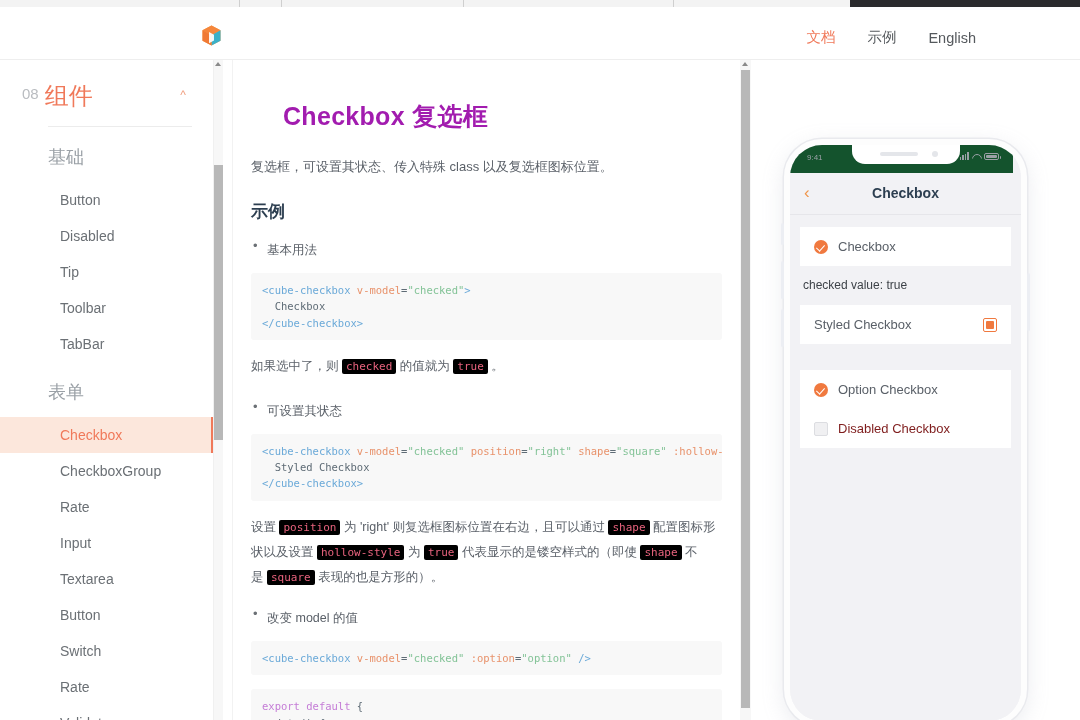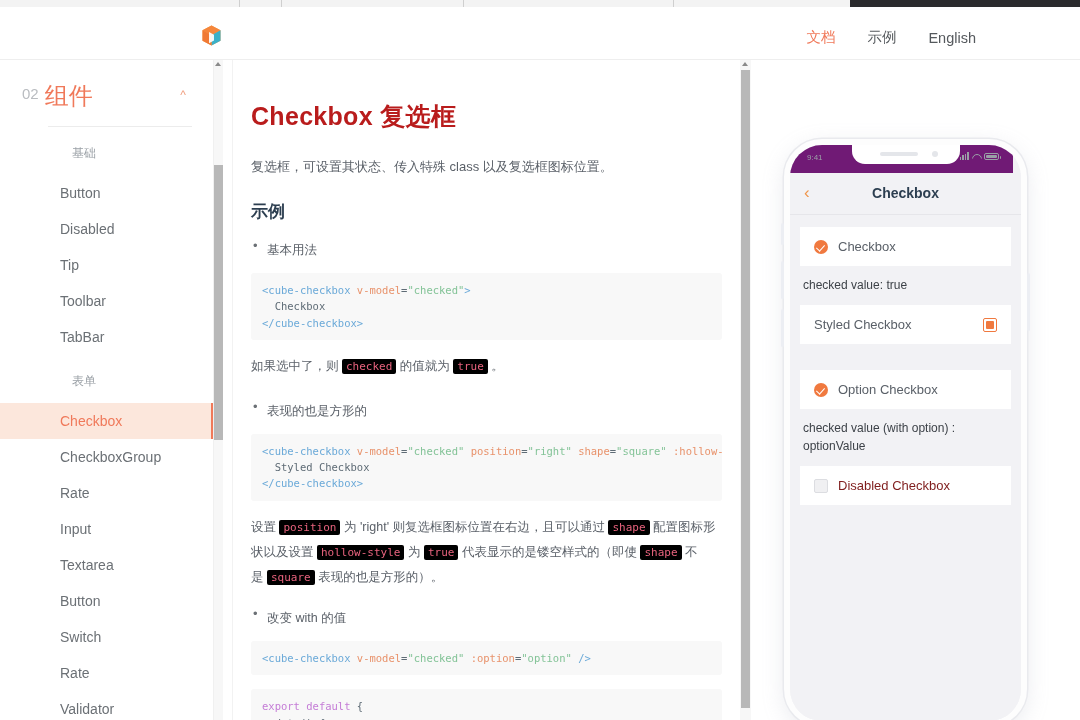--- a/index.html
+++ b/index.html
@@ -70,21 +70,21 @@
     font-size: 24px; color: #f0795a; line-height: 1;
   }
   .sb-group .chev {
     position: absolute; right: 28px; bottom: 12px;
     color: #f0a183; font-size: 12px;
   }
   .sb-divider {
     height: 1px; background: #ececec; margin: 12px 22px 0 48px;
   }
   .sb-subhead {
-    font-size: 12px; color: #9aa0a6; padding: 18px 0 13px 48px; margin-left: 24px;
+    font-size: 18px; color: #9aa0a6; padding: 18px 0 13px 48px;
   }
   .sb-item {
     font-size: 14px; color: #6b7075; padding: 10px 0 10px 60px;
     cursor: pointer; position: relative;
   }
   .sb-item.active {
     background: #fce7dc; color: #f0795a;
   }
   .sb-item.active::after {
     content: ""; position: absolute; right: 0; top: 0; bottom: 0;
@@ -107,21 +107,21 @@
   }
 
   
   .doc {
     position: absolute; top: 60px; left: 232px; width: 508px; height: 660px;
     background: #fff; overflow: hidden;
     border-left: 1px solid #f2f2f2;
   }
   .doc-inner { padding: 40px 18px 0 18px; }
   h1.doc-title {
-    font-size: 25px; font-weight: bold; color: #b91c1c; letter-spacing: .3px;
+    font-size: 25px; font-weight: bold; color: #a21caf; letter-spacing: .3px; margin-left: 32px;
   }
   p.doc-lead {
     margin-top: 23px; font-size: 13px; color: #5a6068; line-height: 1.7;
   }
   h2.doc-h2 {
     margin-top: 22px; font-size: 17px; font-weight: bold; color: #2c3e50;
   }
   ul.doc-list { list-style: none; margin-top: 17px; }
   ul.doc-list > li { position: relative; padding-left: 16px; }
   ul.doc-list > li::before {
@@ -203,21 +203,21 @@
   .notch .speaker {
     position: absolute; left: 28px; top: 7px; width: 38px; height: 4px;
     background: #e4e6ea; border-radius: 2px;
   }
   .notch .cam {
     position: absolute; right: 22px; top: 6px; width: 6px; height: 6px;
     background: #e4e6ea; border-radius: 50%;
   }
   .statusbar {
     position: absolute; top: 0; left: 0; right: 8px; height: 28px;
-    background: #701a75; z-index: 3;
+    background: #14532d; z-index: 3;
   }
   .status-time {
     position: absolute; left: 17px; top: 8px; font-size: 8px; color: #9aa0a6;
   }
   .status-icons {
     position: absolute; right: 14px; top: 7px;
     display: flex; align-items: flex-end; gap: 3px;
   }
   .sig { display: flex; align-items: flex-end; gap: 1px; }
   .sig i { display: block; width: 1.6px; background: #9aa0a6; }
@@ -324,21 +324,21 @@
     <a href="#">示例</a>
     <a href="#">English</a>
   </div>
 </div>
 
 <div class="sidebar">
   <div class="sb-inner">
     <div class="sb-cut-title">单例模式</div>
 
     <div class="sb-group">
-      <span class="num">02</span>
+      <span class="num">08</span>
       <span class="gtitle">组件</span>
       <span class="chev">^</span>
     </div>
     <div class="sb-divider"></div>
 
     <div class="sb-subhead">基础</div>
     <div class="sb-item">Button</div>
     <div class="sb-item">Disabled</div>
     <div class="sb-item">Tip</div>
     <div class="sb-item">Toolbar</div>
@@ -373,31 +373,31 @@
         <span class="li-text">基本用法</span>
 
         <pre class="code"><span class="tag">&lt;cube-checkbox </span><span class="attr">v-model</span><span class="plain">=</span><span class="val">"checked"</span><span class="tag">&gt;</span>
 <span class="plain">  Checkbox</span>
 <span class="tag">&lt;/cube-checkbox&gt;</span></pre>
 
         <p class="doc-para"><span>如果选中了，则</span>&nbsp;<code class="inline">checked</code>&nbsp;<span>的值就为</span>&nbsp;<code class="inline">true</code>&nbsp;<span>。</span></p>
       </li>
 
       <li style="margin-top:22px;">
-        <span class="li-text">表现的也是方形的</span>
+        <span class="li-text">可设置其状态</span>
 
         <pre class="code"><span class="tag">&lt;cube-checkbox </span><span class="attr">v-model</span><span class="plain">=</span><span class="val">"checked"</span> <span class="attr">position</span><span class="plain">=</span><span class="val">"right"</span> <span class="attr">shape</span><span class="plain">=</span><span class="val">"square"</span> <span class="attr">:hollow-style</span>
 <span class="plain">  Styled Checkbox</span>
 <span class="tag">&lt;/cube-checkbox&gt;</span></pre>
 
         <p class="doc-para"><span>设置</span>&nbsp;<code class="inline">position</code>&nbsp;<span>为 'right' 则复选框图标位置在右边，且可以通过</span>&nbsp;<code class="inline">shape</code>&nbsp;<span>配置图标形状以及设置</span>&nbsp;<code class="inline">hollow-style</code>&nbsp;<span>为</span>&nbsp;<code class="inline">true</code>&nbsp;<span>代表显示的是镂空样式的（即使</span>&nbsp;<code class="inline">shape</code>&nbsp;<span>不是</span>&nbsp;<code class="inline">square</code>&nbsp;<span>表现的也是方形的）。</span></p>
       </li>
 
       <li style="margin-top:18px;">
-        <span class="li-text">改变 with 的值</span>
+        <span class="li-text">改变 model 的值</span>
 
         <pre class="code"><span class="tag">&lt;cube-checkbox </span><span class="attr">v-model</span><span class="plain">=</span><span class="val">"checked"</span> <span class="attr">:option</span><span class="plain">=</span><span class="val">"option"</span><span class="tag"> /&gt;</span></pre>
 
         <pre class="code" style="margin-top:14px;line-height:1.6;"><span class="kw">export default</span><span class="plain"> {</span>
 <span class="plain">  data() {</span>
 
 
 
 
 
@@ -455,21 +455,20 @@
           <span>Styled Checkbox</span>
           <span class="cb-square-hollow"></span>
         </div>
 
         <div class="gap"></div>
 
         <div class="cell">
           <span class="cb-round"></span>
           <span>Option Checkbox</span>
         </div>
-        <div class="note">checked value (with option) : optionValue</div>
 
         <div class="cell">
           <span class="cb-disabled"></span>
           <span class="label-dim">Disabled Checkbox</span>
         </div>
       </div>
     </div>
   </div>
 </div>
 

